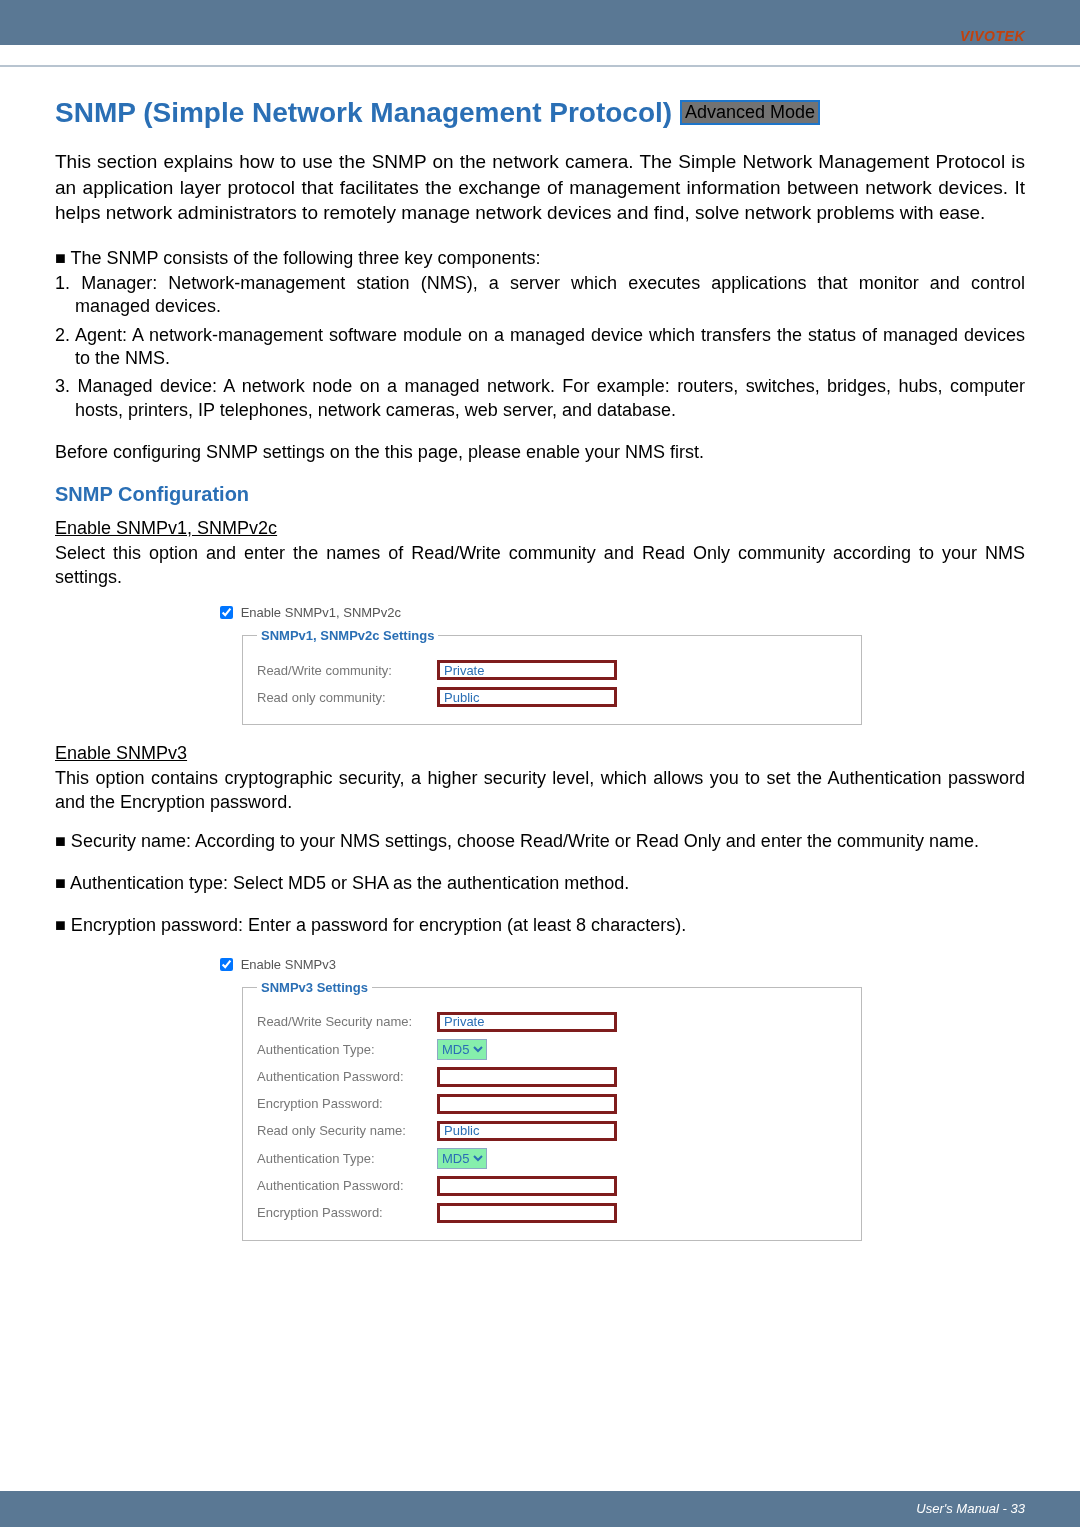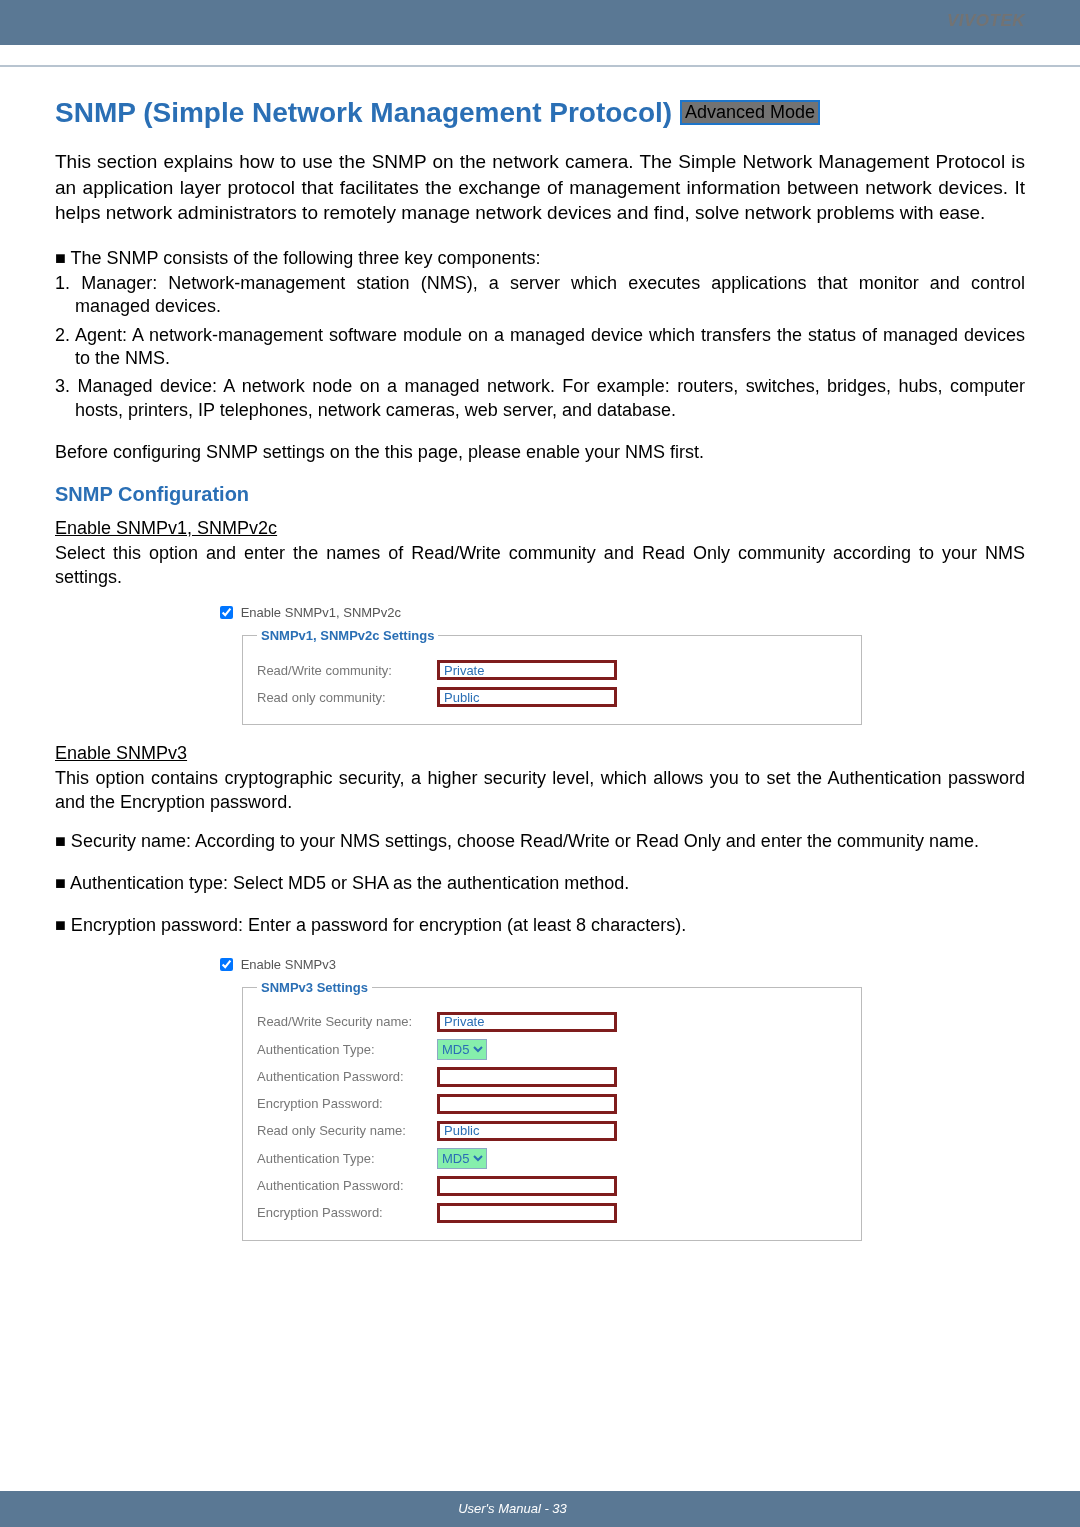--- a/index.html
+++ b/index.html
@@ -10,26 +10,26 @@
       font-family: Arial, sans-serif;
       position: relative;
     }
     .header-band {
       width: 100%;
       height: 45px;
       background: #5a7894;
     }
     .brand {
       position: absolute;
-      top: 11px;
+      top: 28px;
       right: 55px;
-      color: #737373;
+      color: #c2410c;
       font-style: italic;
       font-weight: bold;
-      font-size: 17px;
+      font-size: 14px;
       letter-spacing: 0.5px;
     }
     .divider {
       width: 100%;
       height: 2px;
       background: #b8c4d0;
       margin-top: 20px;
     }
     .content {
       padding: 30px 55px 0 55px;
@@ -107,21 +107,21 @@
     .footer {
       position: absolute;
       bottom: 0;
       right: 0;
       width: 100%;
       height: 36px;
       background: #5a7894;
       color: #fff;
       font-style: italic;
       font-size: 13px;
-      text-align: center;
+      text-align: right;
       padding: 10px 55px 0 0;
     }
   </style>
 </head>
 <body>
 
 <div class="header-band"></div>
 <div class="brand">VIVOTEK</div>
 <div class="divider"></div>
 

